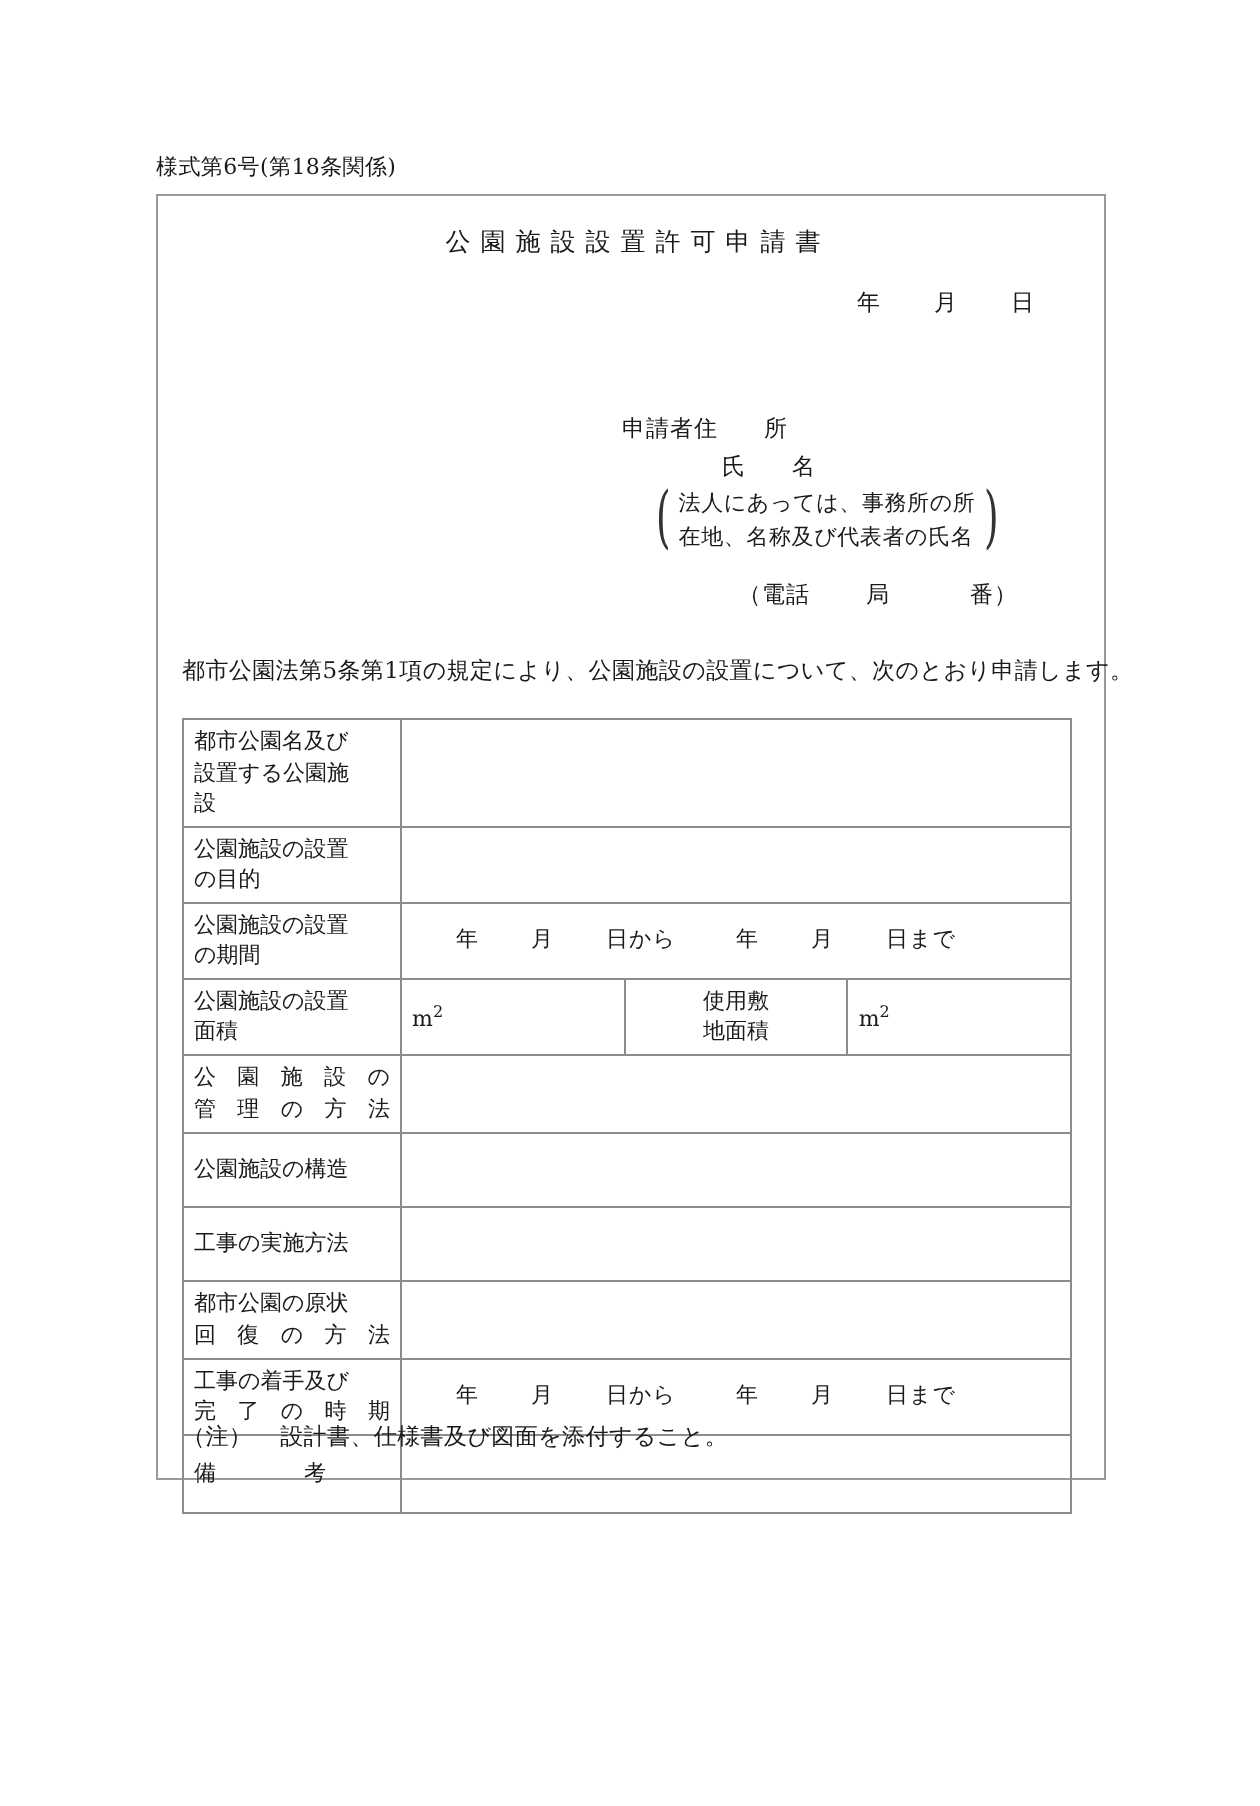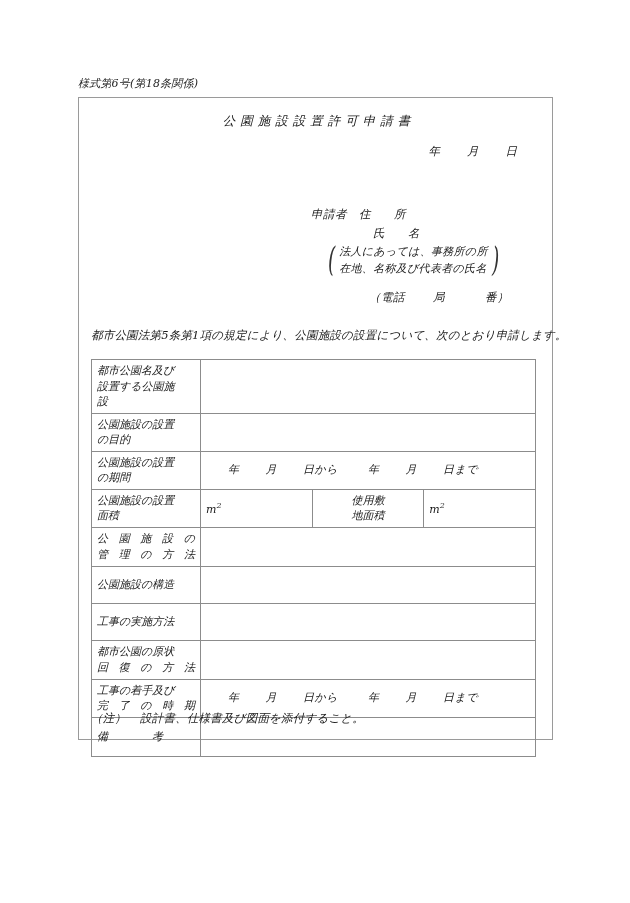--- a/index.html
+++ b/index.html
@@ -13,21 +13,20 @@
     font-family: "DejaVu Serif", "Liberation Serif", serif;
     color: #1a1a1a;
     position: relative;
     overflow: hidden;
   }
   .page {
     position: absolute;
     left: 0; top: 0;
     width: 630px;
     height: 903px;
-    font-style: italic;
   }
 
   
   .form-no {
     position: absolute;
     left: 78px;
     top: 76px;
     font-size: 11px;
     letter-spacing: 0.2px;
     white-space: nowrap;
@@ -77,21 +76,20 @@
   .applicant {
     position: absolute;
     left: 232px;
     top: 107px;
     font-size: 11.5px;
     line-height: 19px;
   }
   .applicant .lbl { letter-spacing: 0.5px; }
   .applicant .field {
     display: inline-block;
-    margin-left: 12px;
     letter-spacing: 6px;
   }
   .applicant .row2 { padding-left: 50px; }
 
   .note-brackets {
     position: absolute;
     left: 246px;
     top: 145px;
     display: flex;
     align-items: stretch;

